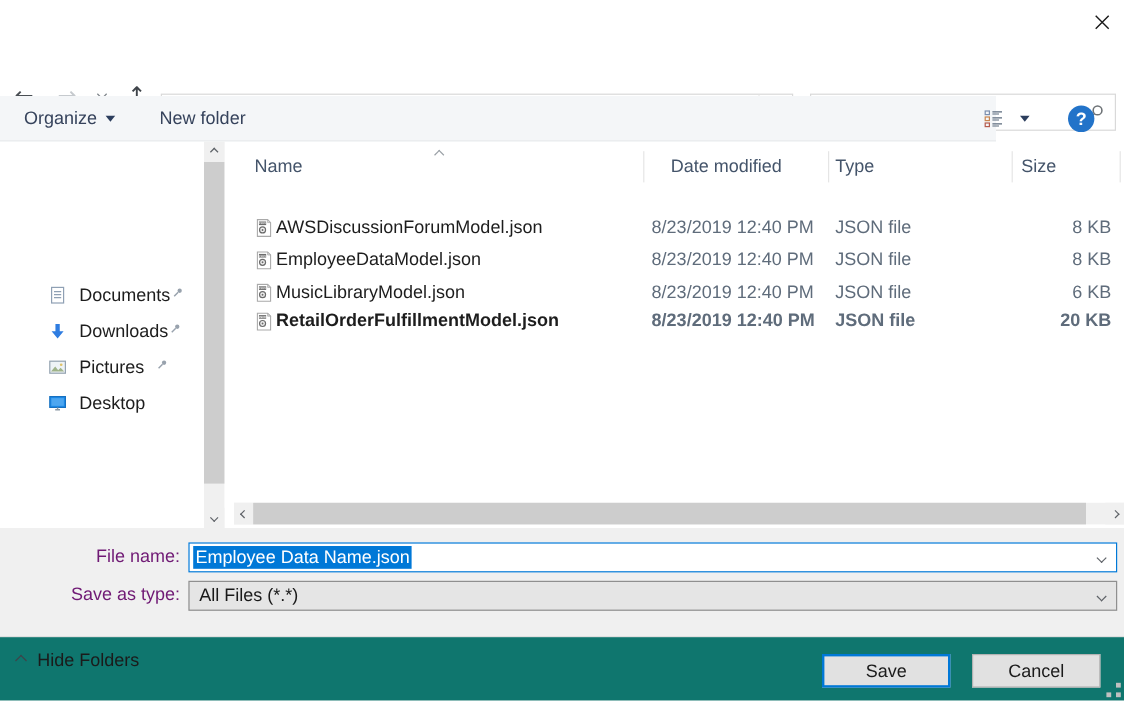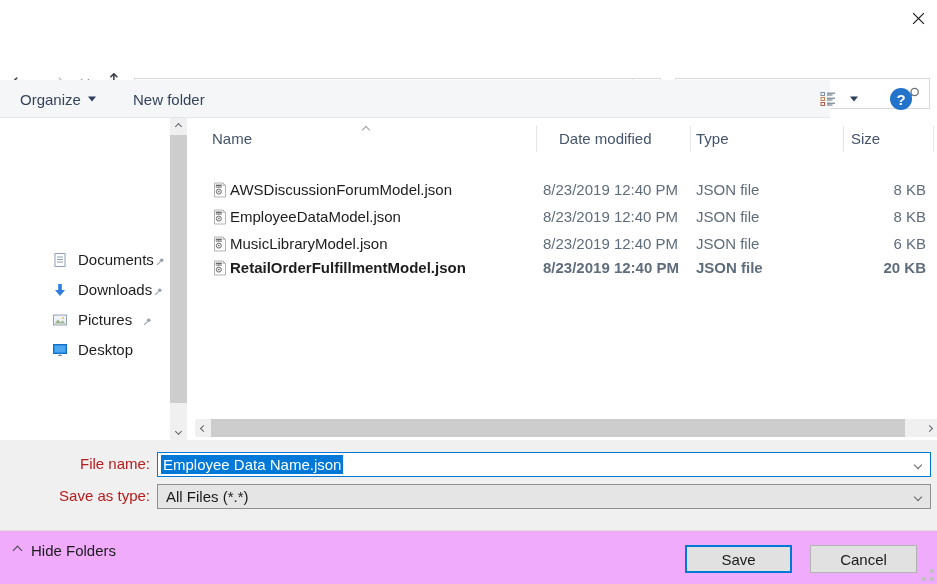--- a/index.html
+++ b/index.html
@@ -36,21 +36,21 @@
   .tool-btn { position:absolute; top:50%; transform:translateY(-50%); background:none; border:none; font:inherit; color:#36435c; cursor:pointer; display:flex; align-items:center; gap:7px; }
   .organize { left:20px; }
   .newfolder { left:133px; }
   .tri-down { width:0; height:0; border-left:4px solid transparent; border-right:4px solid transparent; border-top:5px solid #2c3e5d; display:inline-block; }
   .view-btn { left:820px; }
   .view-drop { left:850px; }
   .help-btn { position:absolute; left:890px; top:8px; width:22px; height:22px; border-radius:50%; background:#2273c9; color:#fff; font-weight:bold; font-size:15px; border:none; display:flex; align-items:center; justify-content:center; cursor:pointer; }
   
   .main { position:absolute; left:0; top:118px; width:937px; height:322px; background:#fff; overflow:hidden; }
   .sidebar { position:absolute; left:0; top:0; width:170px; height:322px; }
-  .side-item { position:absolute; left:16px; width:145px; height:30px; display:flex; align-items:flex-end; cursor:pointer; }
+  .side-item { position:absolute; left:4px; width:145px; height:30px; display:flex; align-items:flex-start; cursor:pointer; }
   .side-icon { width:16px; height:16px; margin-left:36px; flex:0 0 auto; display:flex; }
   .side-label { margin-left:10px; white-space:nowrap; }
   .side-pin { margin-left:auto; margin-right:8px; display:flex; }
   
   .vscroll { position:absolute; left:170px; top:0; width:17px; height:322px; background:#f0f0f0; }
   .vscroll .sb-btn { position:absolute; left:0; width:17px; height:17px; background:#f0f0f0; border:none; display:flex; align-items:center; justify-content:center; color:#5f6368; cursor:pointer; }
   .vscroll .thumb { position:absolute; left:0; top:17px; width:17px; height:268px; background:#cdcdcd; cursor:pointer; }
   
   .filearea { position:absolute; left:195px; top:0; width:742px; height:322px; }
   .col-hdr { position:absolute; top:8px; height:26px; line-height:26px; color:#44546a; cursor:pointer; white-space:nowrap; }
@@ -61,29 +61,29 @@
   .fcell-name { position:absolute; left:35px; white-space:nowrap; color:#1d1d1d; }
   .fcell-date { position:absolute; left:348px; color:#5f6c7b; white-space:nowrap; }
   .fcell-type { position:absolute; left:501px; color:#5f6c7b; white-space:nowrap; }
   .fcell-size { position:absolute; left:601px; width:130px; text-align:right; color:#5f6c7b; white-space:nowrap; }
   
   .hscroll { position:absolute; left:0; top:301px; width:742px; height:18px; background:#f0f0f0; }
   .hscroll .sb-btn { position:absolute; top:0; width:16px; height:18px; background:#f0f0f0; border:none; display:flex; align-items:center; justify-content:center; color:#5f6368; cursor:pointer; }
   .hscroll .thumb { position:absolute; left:16px; top:0; width:694px; height:18px; background:#cdcdcd; cursor:pointer; }
   
   .footer { position:absolute; left:0; top:440px; width:937px; height:144px; background:#f0f0f0; }
-  .fld-label { position:absolute; left:0; width:150px; text-align:right; color:#b91c1c; white-space:nowrap; }
+  .fld-label { position:absolute; left:0; width:150px; text-align:right; color:#701a75; white-space:nowrap; }
   .filename-row-label { top:15px; }
   .savetype-row-label { top:47px; }
   .filename-input { position:absolute; left:157px; top:12px; width:774px; height:25px; background:#fff; border:1px solid #0078d7; display:flex; align-items:center; cursor:text; }
   .sel-text { margin-left:3px; background:#0078d7; color:#fff; padding:1px 2px; white-space:nowrap; }
   .combo-chev { margin-left:auto; margin-right:9px; color:#5f6368; cursor:pointer; display:flex; }
   .savetype-combo { position:absolute; left:157px; top:44px; width:774px; height:25px; background:#e5e5e5; border:1px solid #8f8f8f; display:flex; align-items:center; cursor:pointer; }
   .savetype-value { margin-left:8px; white-space:nowrap; color:#1a1a1a; }
-  .btm-band { position:absolute; left:0; top:90px; width:937px; height:54px; border-top:1px solid #dfdfdf; background:#f0abfc; }
+  .btm-band { position:absolute; left:0; top:90px; width:937px; height:54px; border-top:1px solid #dfdfdf; background:#0f766e; }
   .hidefolders { position:absolute; left:14px; top:11px; background:none; border:none; font:inherit; color:#1b1b1b; display:flex; align-items:center; gap:10px; cursor:pointer; }
   .dlg-btn { position:absolute; top:14px; width:107px; height:28px; background:#e1e1e1; font:inherit; color:#1a1a1a; cursor:pointer; }
   .save-btn { left:685px; border:2px solid #0078d7; }
   .cancel-btn { left:810px; border:1px solid #b3b3b3; }
   .grip { position:absolute; right:3px; bottom:3px; width:12px; height:12px; cursor:nwse-resize; }
   .grip i { position:absolute; width:4px; height:4px; background:#c0c0c0; }
   .grip .g1 { right:0; top:0; } .grip .g2 { right:0; bottom:0; } .grip .g3 { left:0; bottom:0; }
   
   .chev { display:inline-block; width:6px; height:6px; border-right:1.6px solid currentColor; border-bottom:1.6px solid currentColor; }
   .chev.down { transform:rotate(45deg); }

